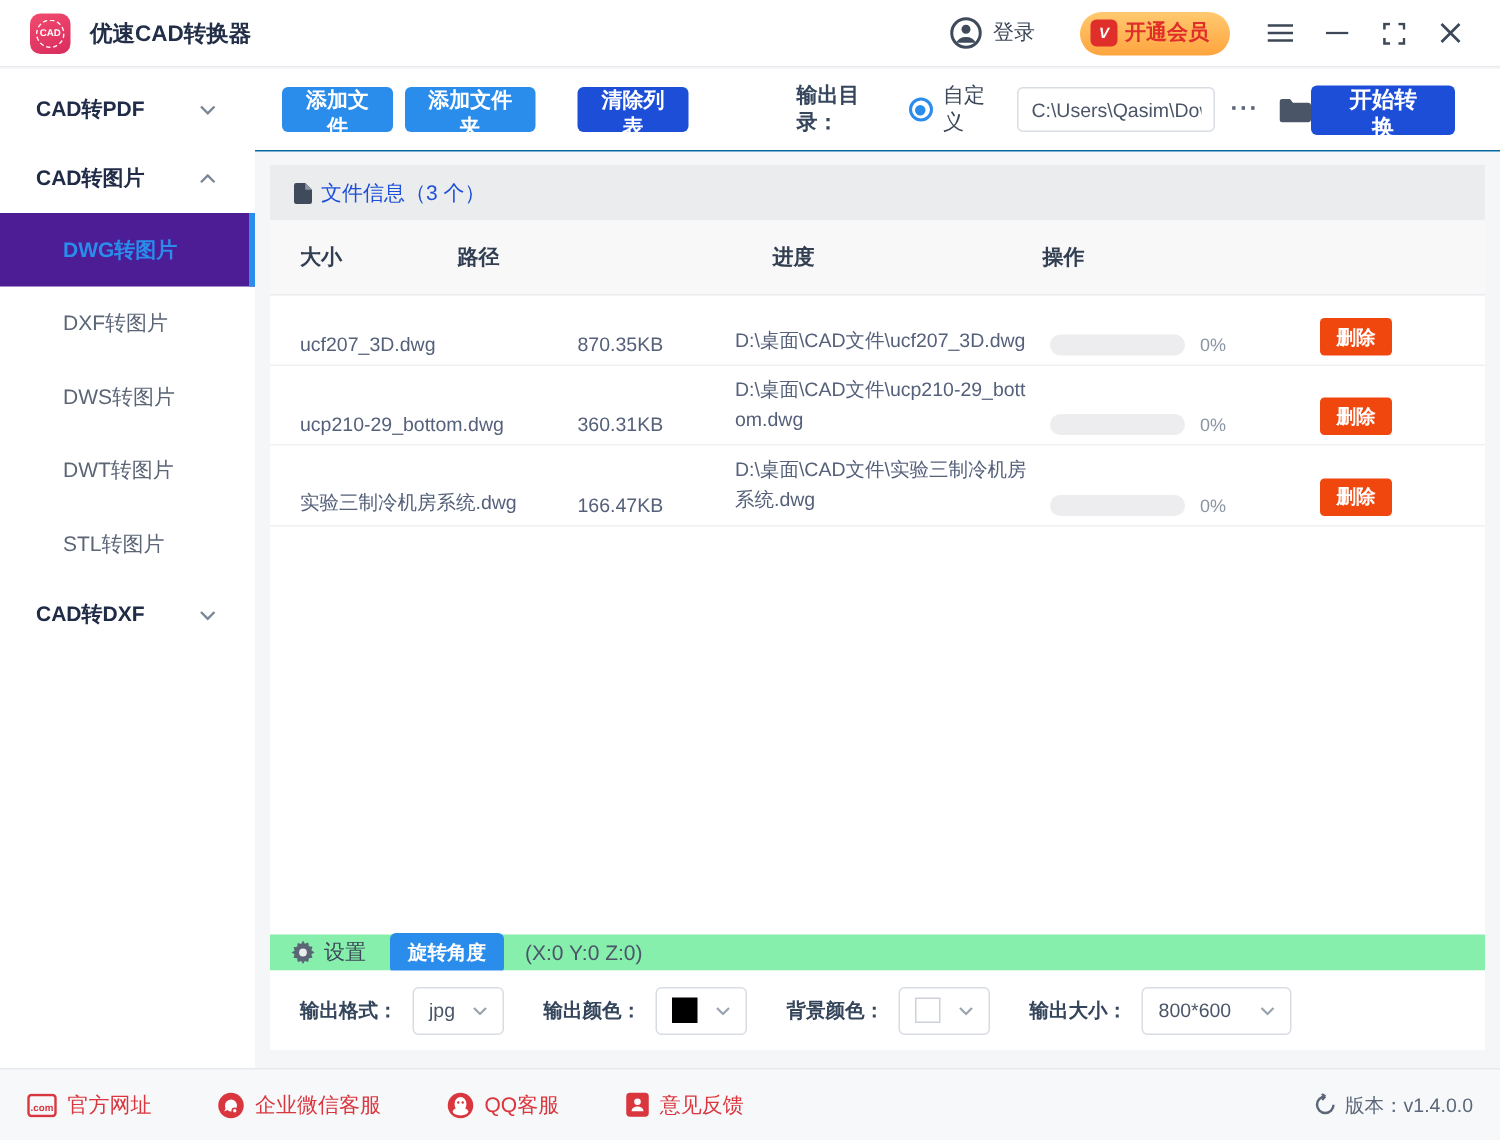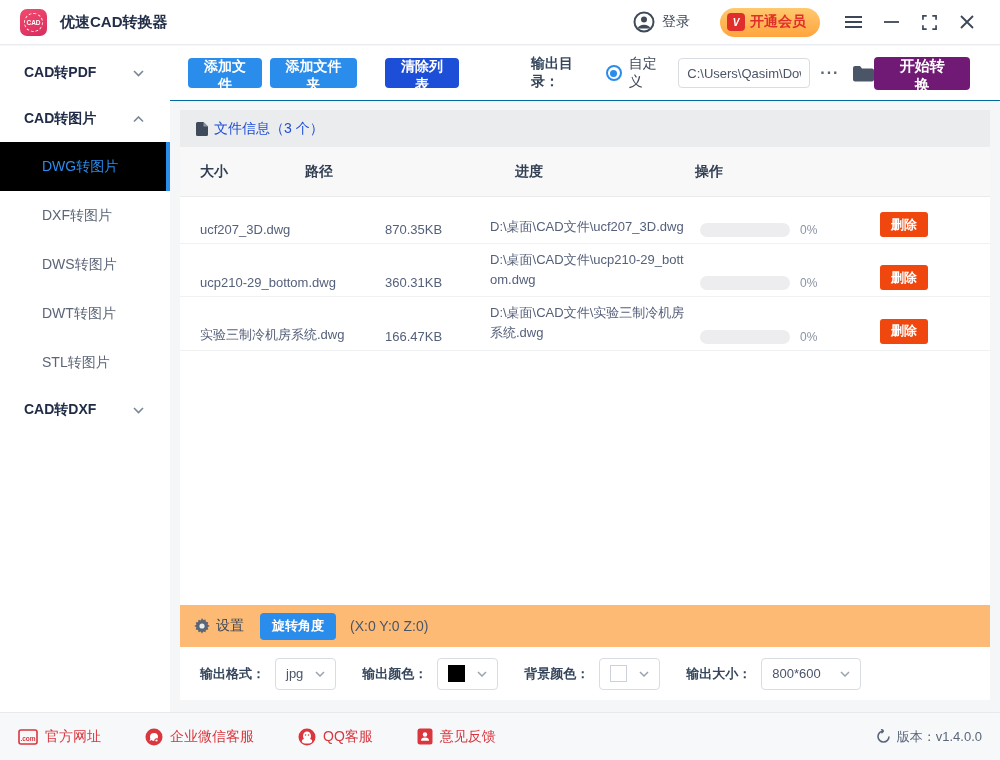--- a/index.html
+++ b/index.html
@@ -53,21 +53,21 @@
   .side-section {
     height: 46px; display: flex; align-items: center; justify-content: space-between;
     padding: 0 26px 0 24px; cursor: pointer;
     font-size: 14px; font-weight: bold; color: #202c47;
   }
   .side-item {
     height: 49px; display: flex; align-items: center; padding-left: 42px;
     font-size: 14px; color: #5b6576; cursor: pointer;
   }
   .side-item.active {
-    color: #2a8ceb; background: #000000; border-right: 4px solid #2a8ceb;
+    color: #2a8ceb; background: #4c1d95; border-right: 4px solid #2a8ceb; font-weight: bold;
   }
   
   .toolbar {
     position: absolute; left: 170px; right: 0; top: 46px; height: 55px;
     background: #fff; border-bottom: 1px solid #0369a1;
     display: flex; align-items: center; padding: 0 30px 0 10px;
   }
   .btn { border: none; border-radius: 4px; cursor: pointer; color: #fff; font-size: 14px; font-weight: bold; }
   .btn-blue { background: #2a8ceb; height: 30px; padding: 0 12px; margin-left: 8px; }
   .btn-orange { background: #1d4ed8; height: 30px; padding: 0 12px; margin-left: 28px; }
@@ -85,21 +85,21 @@
     margin-left: 12px; width: 132px; height: 30px; border: 1px solid #d8dce3;
     border-radius: 4px; padding: 0 8px; font-size: 13px; color: #4a5568;
     font-family: "Liberation Sans", "DejaVu Sans", sans-serif;
   }
   .more-btn {
     margin-left: 10px; border: none; background: transparent; font-size: 16px;
     font-weight: bold; color: #5a6575; letter-spacing: 1px; cursor: pointer;
   }
   .folder-btn { margin-left: 14px; background: none; border: none; cursor: pointer; display: flex; }
   .btn-start {
-    margin-left: auto; background: #701a75; height: 33px; padding: 0 21px; font-size: 15px;
+    margin-left: auto; background: #1d4ed8; height: 33px; padding: 0 21px; font-size: 15px;
   }
   
   .panel {
     position: absolute; left: 180px; right: 10px; top: 110px; bottom: 60px;
     background: #fff; display: flex; flex-direction: column;
   }
   .file-info-bar {
     height: 37px; background: #ebeced; display: flex; align-items: center;
     padding: 0 16px; flex: 0 0 auto;
   }
@@ -118,21 +118,21 @@
   .col-size { width: 105px; }
   .col-path { width: 210px; padding-right: 14px; word-break: break-all; line-height: 1.55; }
   .col-progress { width: 180px; display: flex; align-items: center; }
   .col-action { flex: 1; }
   .trow > div { font-size: 13px; color: #55607a; }
   .pbar { width: 90px; height: 14px; border-radius: 7px; background: #ededef; }
   .pval { margin-left: 10px; font-size: 12px; color: #8a94a3; }
   .btn-del { background: #f0470f; height: 25px; padding: 0 11px; font-size: 13px; border-radius: 3px; }
   
   .settings-bar {
-    height: 42px; background: #fdba74; display: flex; align-items: center;
+    height: 24px; background: #86efac; display: flex; align-items: center;
     padding: 0 14px; flex: 0 0 auto;
   }
   .settings-label { font-size: 14px; color: #3c4859; margin-left: 6px; }
   .btn-rotate { background: #2a8ceb; height: 27px; padding: 0 12px; font-size: 13px; margin-left: 16px; }
   .rot-values { margin-left: 14px; font-size: 14px; color: #4a5568; }
   .format-bar {
     height: 53px; background: #fff; display: flex; align-items: center;
     padding: 0 20px; flex: 0 0 auto;
   }
   .fmt-label { font-size: 13px; font-weight: bold; color: #35465c; }

